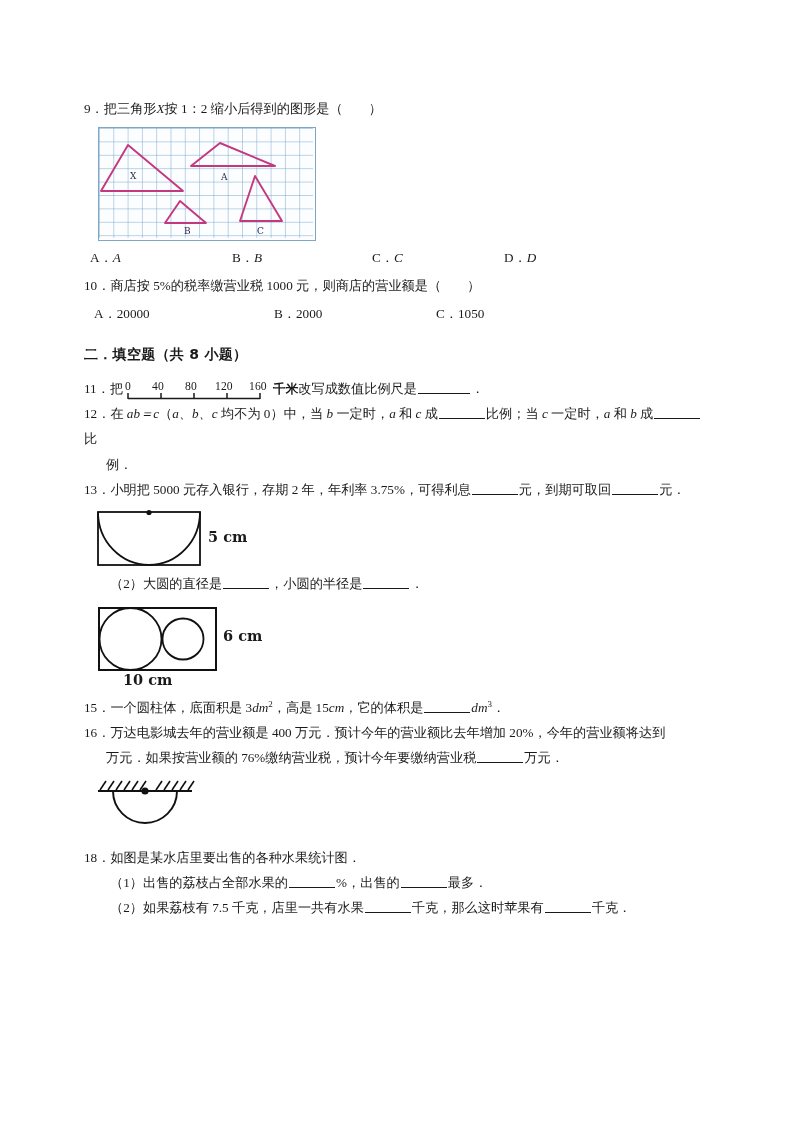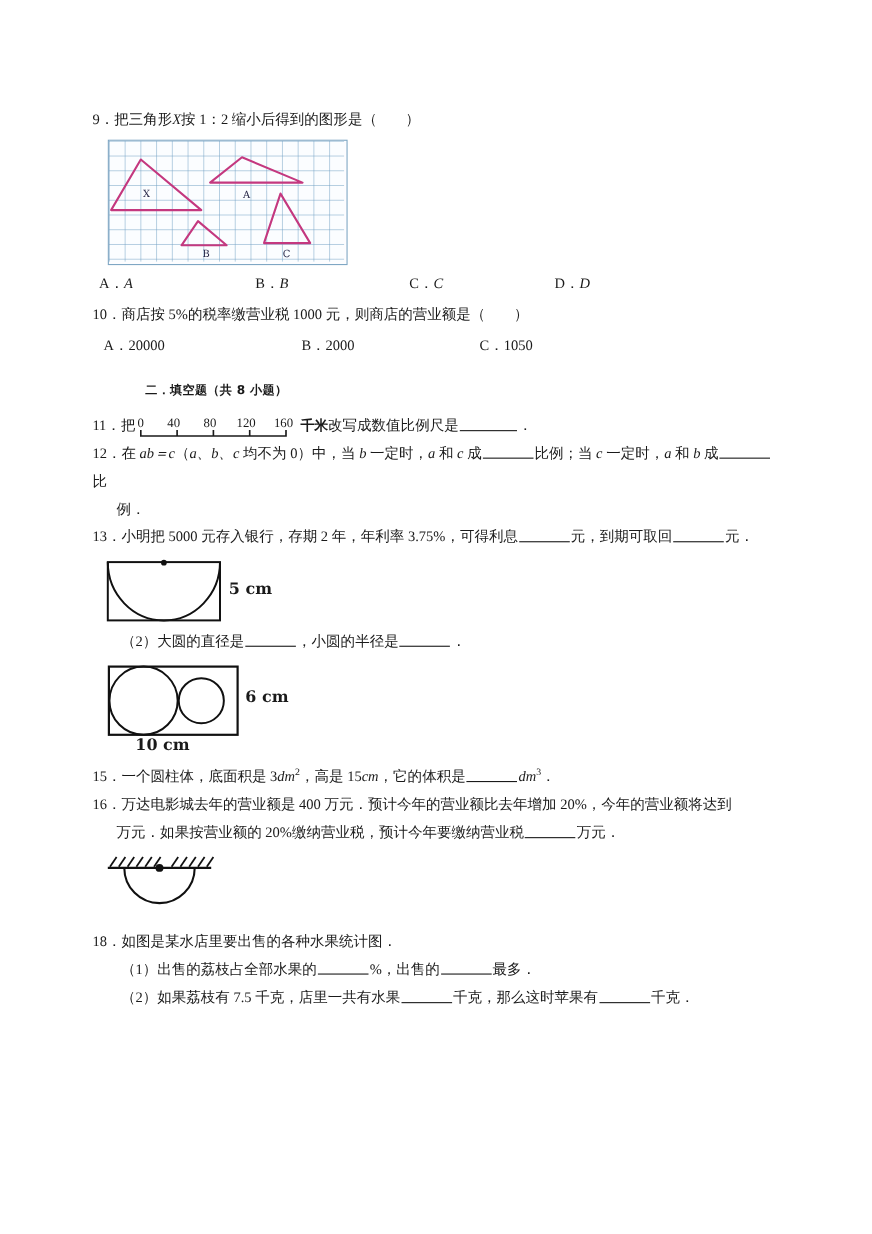--- a/index.html
+++ b/index.html
@@ -70,24 +70,23 @@
     height: 0.95em;
     vertical-align: -1px;
     margin: 0 1px;
   }
   .paren-gap {
     display: inline-block;
     width: 26px;
   }
   .sect {
     font-weight: bold;
-    font-size: 11px;
+    font-size: 14px;
     font-family: "DejaVu Sans", "Liberation Sans", sans-serif;
     letter-spacing: 0.3px;
-    margin-left: 48px;
   }
   .opts {
     position: relative;
     font-size: 13.2px;
     height: 24px;
   }
   .opt {
     position: absolute;
     top: 0;
     white-space: nowrap;
@@ -258,21 +257,21 @@
     <span class="fig-label" style="left:127px; top:22px;">6 cm</span>
     <span class="fig-label" style="left:27px; top:66px;">10 cm</span>
   </div>
 
   <div class="q">
     <span class="q-line"><span class="num">15．</span><span>一个圆柱体，底面积是 3</span><span class="unit-it">dm</span><sup>2</sup><span>，高是 15</span><span class="unit-it">cm</span><span>，它的体积是</span><span class="blank-sm"></span><span class="unit-it">dm</span><sup>3</sup><span>．</span></span>
   </div>
 
   <div class="q">
     <span class="q-wrap"><span class="num">16．</span><span>万达电影城去年的营业额是 400 万元．预计今年的营业额比去年增加 20%，今年的营业额将达到</span></span>
-    <span class="q-wrap"><span class="indent"></span><span>万元．如果按营业额的 20%缴纳营业税，预计今年要缴纳营业税</span><span class="blank-sm"></span><span>万元．</span></span>
+    <span class="q-wrap"><span class="indent"></span><span>万元．如果按营业额的 76%缴纳营业税，预计今年要缴纳营业税</span><span class="blank-sm"></span><span>万元．</span></span>
   </div>
 
 
   <div class="figbox" style="margin-left:10px;margin-top:6px;height:68px;">
     <svg width="160" height="66" viewBox="0 0 160 66" xmlns="http://www.w3.org/2000/svg">
 
       <line x1="4" y1="14" x2="98" y2="14" stroke="#111" stroke-width="2"></line>
 
       <g stroke="#111" stroke-width="1.6">
         <line x1="6" y1="13" x2="12" y2="4"></line>

